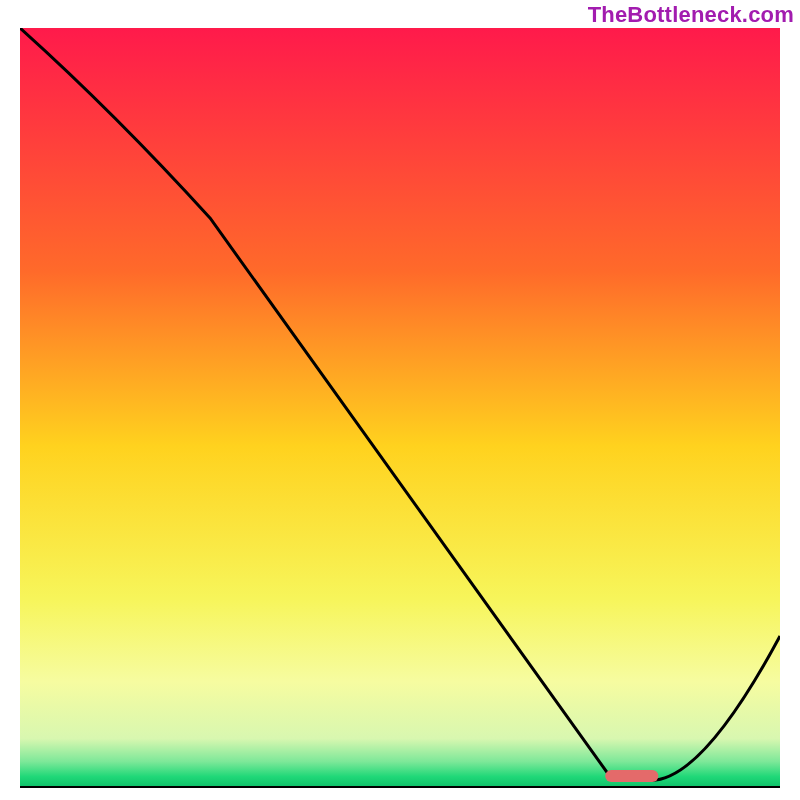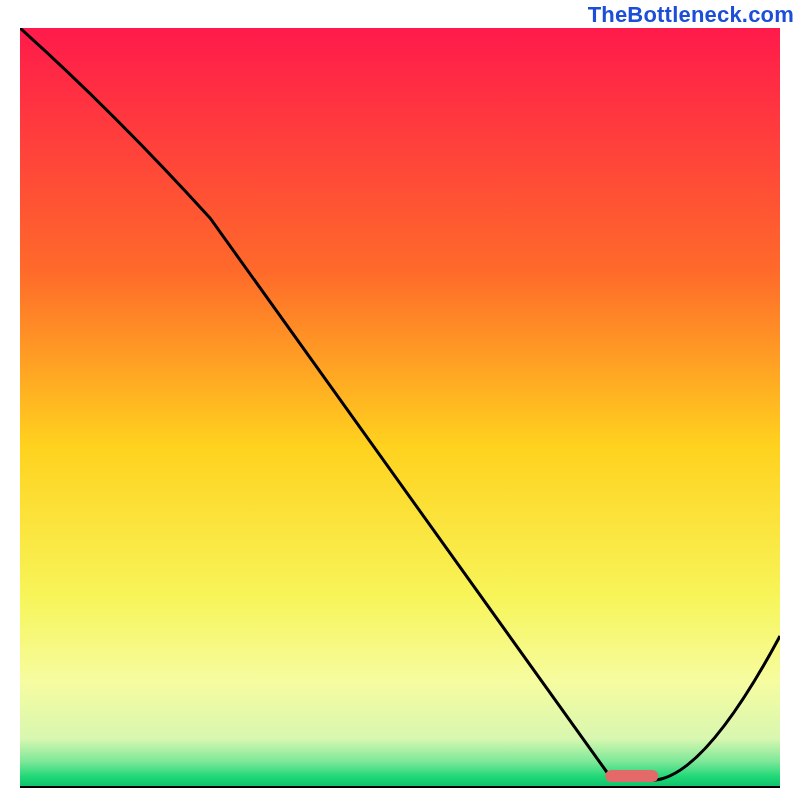--- a/index.html
+++ b/index.html
@@ -15,21 +15,21 @@
     position: relative;
     width: 800px;
     height: 800px;
   }
   .watermark {
     position: absolute;
     top: 2px;
     right: 6px;
     font-size: 22px;
     font-weight: 600;
-    color: #1d4ed8;
+    color: #a21caf;
     letter-spacing: 0.2px;
     user-select: none;
     text-align: center;
   }
   .plot {
     position: absolute;
     left: 20px;
     top: 28px;
     width: 760px;
     height: 760px;

